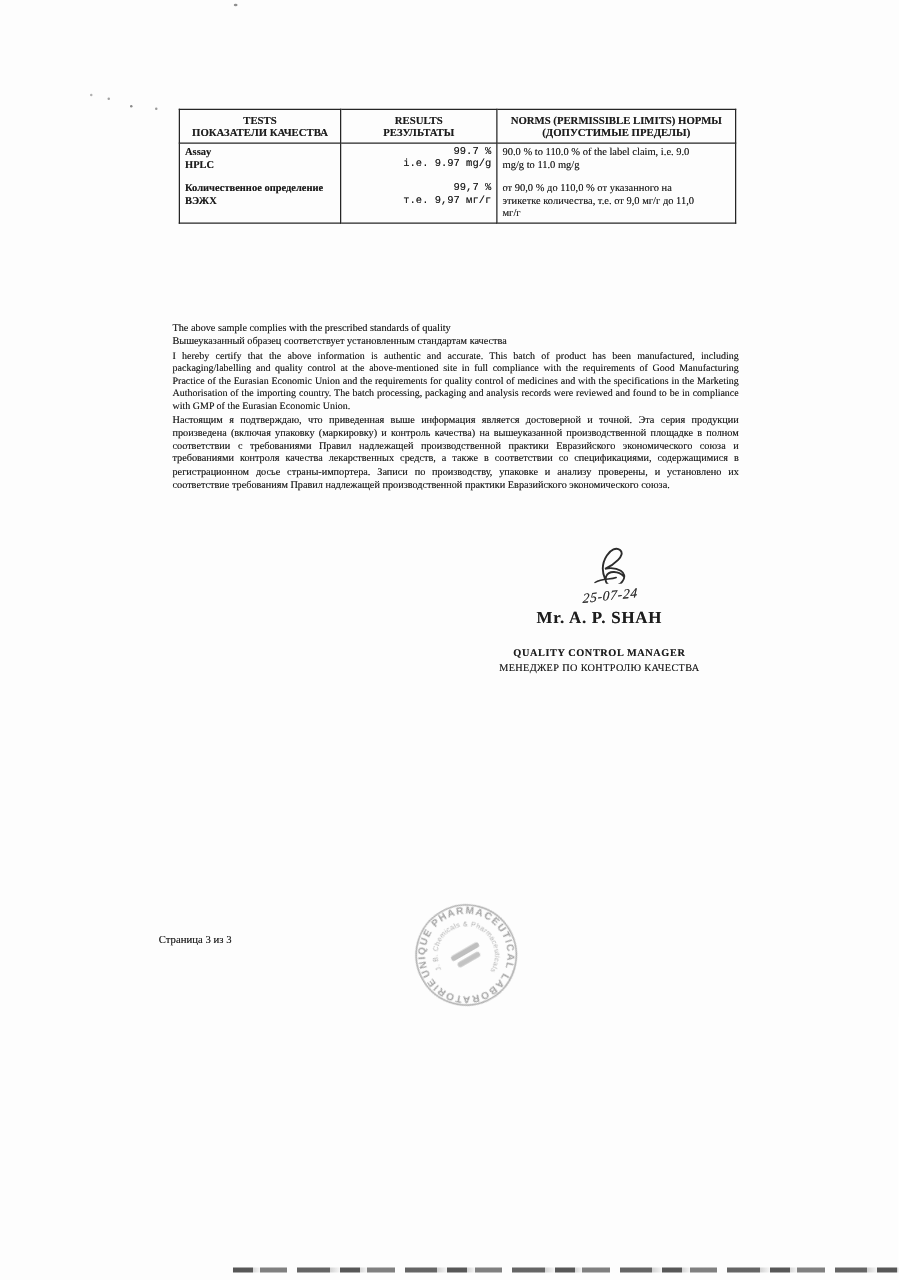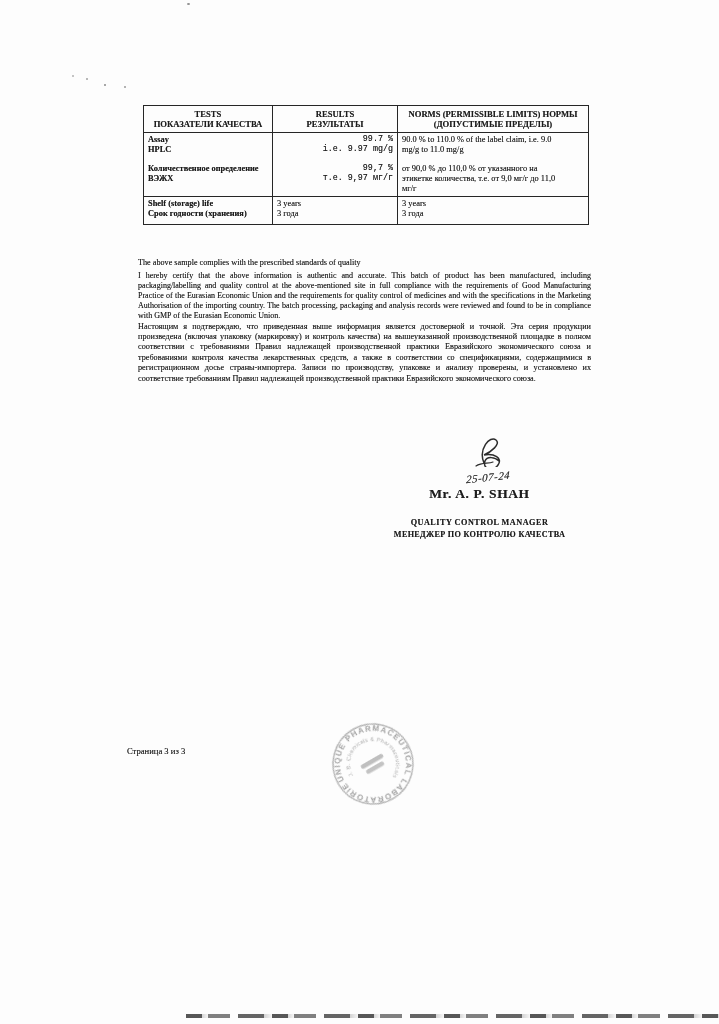--- a/index.html
+++ b/index.html
@@ -11,21 +11,21 @@
     position:relative;width:719px;height:1024px;background:#fdfdfd;overflow:hidden;
     color:#1d1d1d;
   }
   .fuzz{ text-shadow:0 0 .5px rgba(25,25,25,.55); }
 
   
   .speck{position:absolute;background:#8f8f8f;border-radius:50%;}
 
   
   .qc-table{
-    position:absolute;left:143px;top:105px;width:445px;
+    position:absolute;left:143px;top:87px;width:445px;
     border-collapse:collapse;table-layout:fixed;
   }
   .qc-table th,.qc-table td{
     border:1.6px solid #262626;
     vertical-align:top;
     padding:2px 4px;
     white-space:pre-line;
     overflow:hidden;
   }
   .qc-table th{
@@ -49,21 +49,21 @@
   
   .signature-block{position:absolute;left:372px;top:433px;width:215px;text-align:center;}
   .sig-svg{display:block;margin:0 auto 0 98px;}
   .hand-date{
     display:inline-block;margin:-6px 0 0 18px;
     font-size:11px;font-style:italic;color:#2e2e2e;
     transform:rotate(-6deg) skewX(-8deg);letter-spacing:.5px;
   }
   .sig-name{font-size:13.5px;font-weight:bold;letter-spacing:.6px;margin-top:1px;text-align:center;}
   .sig-title-en{font-size:8.2px;font-weight:bold;letter-spacing:.5px;margin-top:16px;}
-  .sig-title-ru{font-size:8.2px;font-weight:bold;letter-spacing:.3px;margin-top:2.5px;}
+  .sig-title-ru{font-size:8.2px;font-weight:normal;letter-spacing:.3px;margin-top:2.5px;}
 
   
   .page-number{position:absolute;left:127px;top:746px;font-size:8.6px;}
 
   
   .stamp{position:absolute;left:322px;top:713px;opacity:.82;}
 
   
   .bottom-artifact{
     position:absolute;left:186px;top:1014px;width:533px;height:3.5px;
@@ -117,33 +117,26 @@
 
 99,7 %
 т.е. 9,97 мг/г</td>
         <td>90.0 % to 110.0 % of the label claim, i.e. 9.0
 mg/g to 11.0 mg/g
 
 от 90,0 % до 110,0 % от указанного на
 этикетке количества, т.е. от 9,0 мг/г до 11,0
 мг/г</td>
       </tr>
-      <tr class="row-shelf">
-        <td>Shelf (storage) life
-Срок годности (хранения)</td>
-        <td>3 years
-3 года</td>
-        <td>3 years
-3 года</td>
-      </tr>
     </tbody>
   </table>
 
   <div class="statements fuzz">
     <div class="stmt-line">The above sample complies with the prescribed standards of quality</div>
+    <div class="stmt-line">Вышеуказанный образец соответствует установленным стандартам качества</div>
     <p class="para-en">I hereby certify that the above information is authentic and accurate. This batch of product has been manufactured, including packaging/labelling and quality control at the above-mentioned site in full compliance with the requirements of Good Manufacturing Practice of the Eurasian Economic Union and the requirements for quality control of medicines and with the specifications in the Marketing Authorisation of the importing country. The batch processing, packaging and analysis records were reviewed and found to be in compliance with GMP of the Eurasian Economic Union.</p>
     <p class="para-ru">Настоящим я подтверждаю, что приведенная выше информация является достоверной и точной. Эта серия продукции произведена (включая упаковку (маркировку) и контроль качества) на вышеуказанной производственной площадке в полном соответствии с требованиями Правил надлежащей производственной практики Евразийского экономического союза и требованиями контроля качества лекарственных средств, а также в соответствии со спецификациями, содержащимися в регистрационном досье страны-импортера. Записи по производству, упаковке и анализу проверены, и установлено их соответствие требованиям Правил надлежащей производственной практики Евразийского экономического союза.</p>
   </div>
 
   <div class="signature-block fuzz">
     <svg class="sig-svg" width="42" height="34" viewBox="0 0 42 34">
       <path d="M14 30 C8 16 20 2 26 7 C31 11 21 19 14 22 C24 20 33 25 28 32 C24 38 12 37 15 28 C17 23 25 24 29 28" fill="none" stroke="#2c2c2c" stroke-width="1.5" stroke-linecap="round"></path>
       <path d="M6 33 C12 29 18 31 23 29" fill="none" stroke="#2c2c2c" stroke-width="1.2" stroke-linecap="round"></path>
     </svg>
     <div class="hand-date">25-07-24</div>

